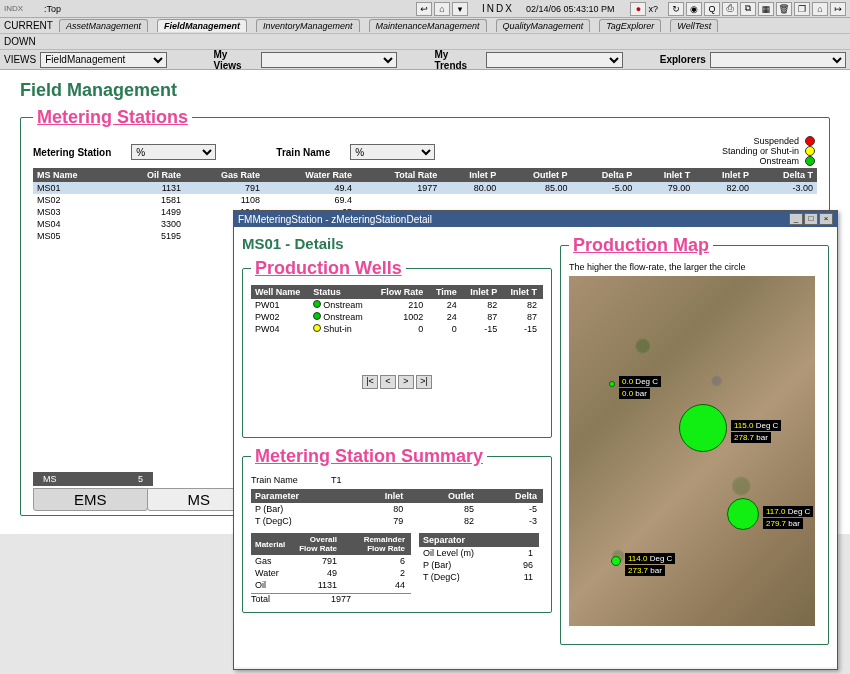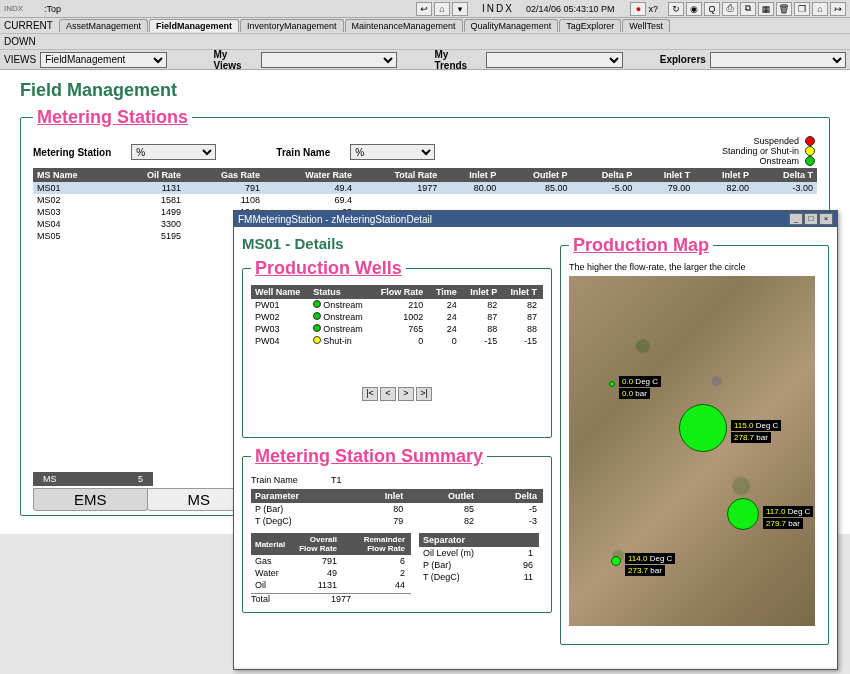--- a/index.html
+++ b/index.html
@@ -10,21 +10,21 @@
 .toolbar .label-small { color:#666; font-size:8px; width:38px; }
 .toolbar .topval { font-size:9px; }
 .tool-icons { display:flex; gap:2px; margin-left:auto; align-items:center; }
 .tool-btn { width:16px; height:14px; border:1px solid #999; background:#eee; display:flex; align-items:center; justify-content:center; font-size:9px; }
 .datetime { font-size:9px; margin:0 6px; }
 .indx { font-size:10px; letter-spacing:2px; margin:0 4px; }
 .sep { width:6px; }
 
 
 .subrow { display:flex; align-items:center; height:16px; padding:0 4px; gap:4px; background:#dcdcdc; border-bottom:1px solid #bbb; }
-.tabstrip { display:flex; gap:0; margin-left:2px; }
+.tabstrip { display:flex; gap:8px; margin-left:2px;font-style:italic; }
 .tab { border:1px solid #999; border-bottom:none; padding:1px 6px; font-size:9px; background:#d8d8d8; border-radius:3px 3px 0 0; margin-right:1px; }
 .tab.active { background:#eee; font-weight:bold; }
 .viewsrow { display:flex; align-items:center; height:20px; padding:0 4px; gap:4px; background:#dcdcdc; border-bottom:1px solid #aaa; }
 .viewsrow select { font-size:10px; height:16px; border:1px solid #666; }
 .viewsrow .lbl { font-size:10px; font-weight:bold; }
 
 
 .main { background:#fff; padding:10px 20px; }
 h1 { color:#2b7a55; font-size:18px; font-weight:bold; margin-bottom:6px; }
 fieldset { border:1px solid #2b7a55; border-radius:2px; padding:10px 12px 4px 12px; position:relative; margin-bottom:8px; }
@@ -310,28 +310,20 @@
               </tr>
               <tr>
                 <td>PW02</td>
                 <td><span class="dot green" style="width: 8px; height: 8px; margin-right: 2px;"></span>Onstream</td>
                 <td class="r">1002</td>
                 <td class="r">24</td>
                 <td class="r">87</td>
                 <td class="r">87</td>
               </tr>
               <tr>
-                <td>PW03</td>
-                <td><span class="dot green" style="width: 8px; height: 8px; margin-right: 2px;"></span>Onstream</td>
-                <td class="r">765</td>
-                <td class="r">24</td>
-                <td class="r">88</td>
-                <td class="r">88</td>
-              </tr>
-              <tr>
                 <td>PW04</td>
                 <td><span class="dot yellow" style="width: 8px; height: 8px; margin-right: 2px;"></span>Shut-in</td>
                 <td class="r">0</td>
                 <td class="r">0</td>
                 <td class="r">-15</td>
                 <td class="r">-15</td>
               </tr>
             </tbody>
         </table>
         <div class="pager">

